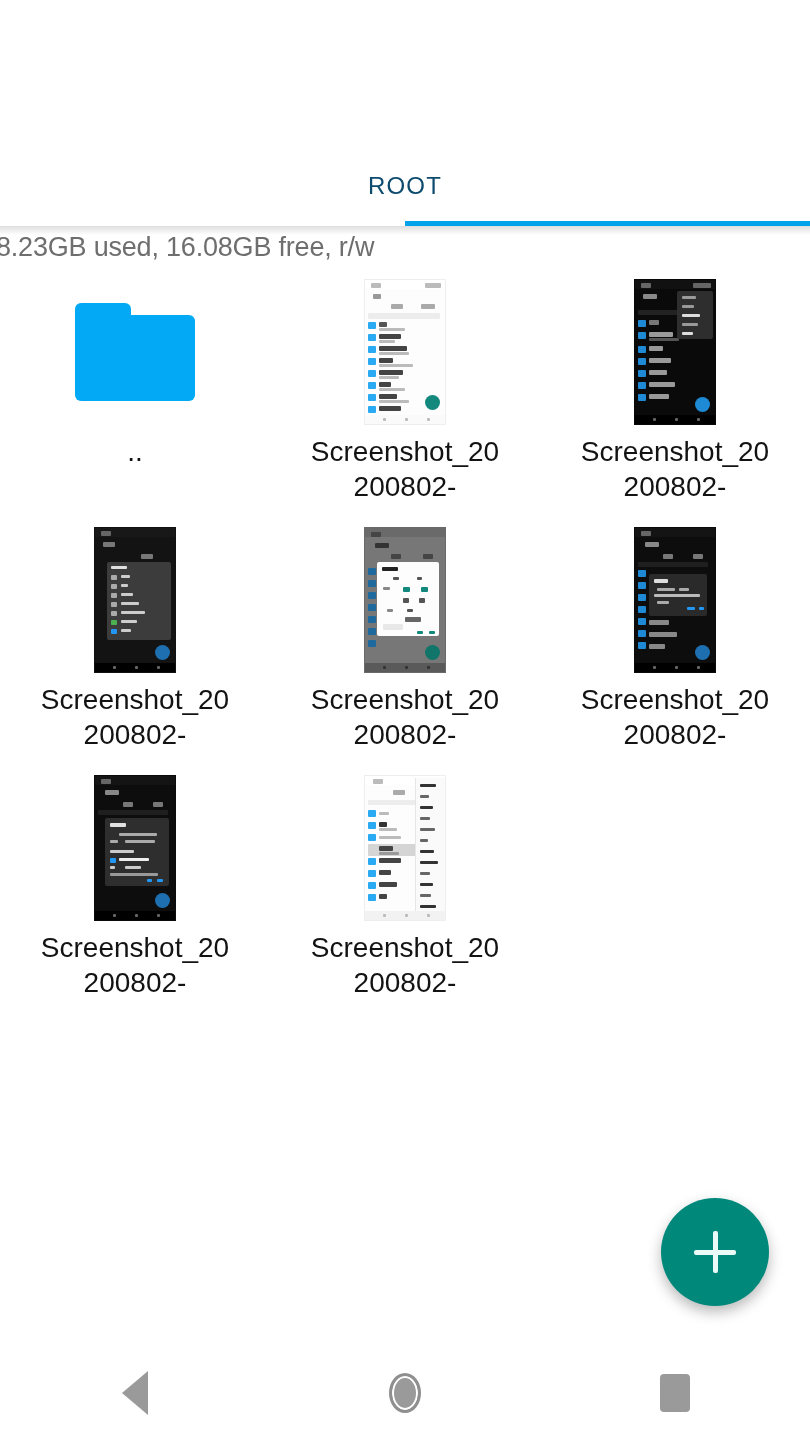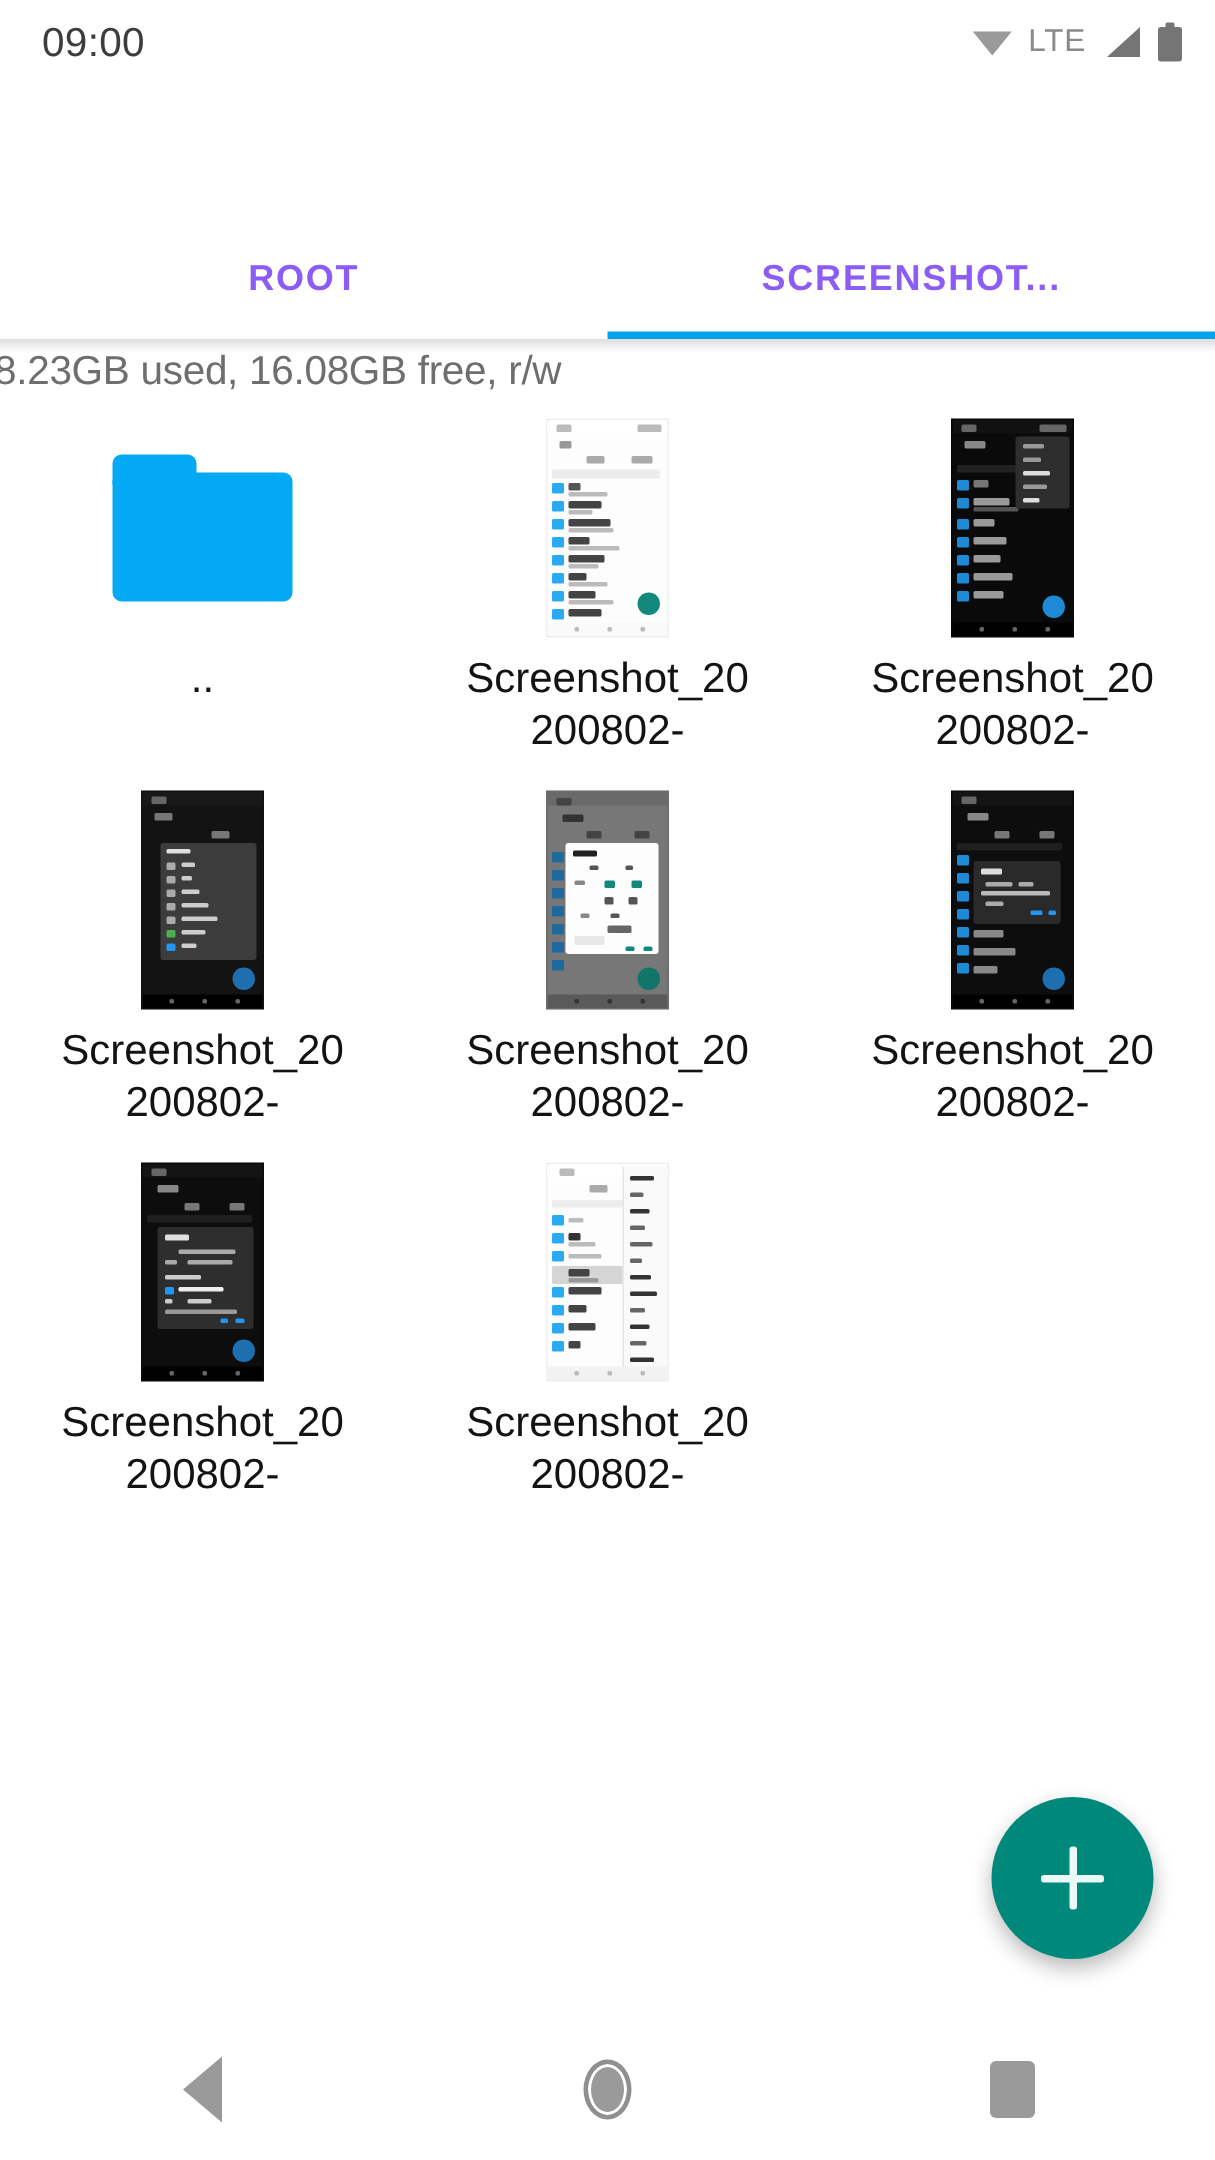--- a/index.html
+++ b/index.html
@@ -49,21 +49,21 @@
     align-items:center; justify-content:center; gap: 6px; cursor:pointer; flex:0 0 auto; }
   .overflow i { display:block; width: 8px; height: 8px; border-radius:50%; background:#1d1d1d; }
 
   
   .tabs {
     position: absolute; top: 150px; left: 0; width: 810px; height: 76px;
     display: flex;
   }
   .tab {
     flex: 1 1 50%; display:flex; align-items:center; justify-content:center;
-    font-size: 24px; font-weight: 700; letter-spacing: 1.2px; color:#8b5cf6;
+    font-size: 24px; font-weight: 400; letter-spacing: 1.2px; color:#0c4a6e;
     cursor:pointer; position: relative; padding-bottom: 4px;
   }
   .tab-indicator {
     position:absolute; left: 405px; top: 221px; width: 405px; height: 5px;
     background: #03a3ec;
   }
   .tabs-shadow {
     position:absolute; top:226px; left:0; width:810px; height:9px;
     background: linear-gradient(to bottom, rgba(0,0,0,.13), rgba(0,0,0,0));
   }
@@ -150,41 +150,24 @@
     width: 32px; height: 40px; border-radius: 50%;
     background: #9a9a9a; border: 3px solid #8f8f8f; box-shadow: 0 0 0 2px #fff inset;
   }
   .nav-recent { width: 30px; height: 38px; background: #9a9a9a; border-radius: 4px; }
 </style>
 </head>
 <body>
 
 <div id="app">
 
-  <div class="statusbar">
-    <div class="status-time">09:00</div>
-    <div class="status-icons">
-      <svg class="ico-wifi" viewBox="0 0 27 20">
-        <path d="M0.5 3 L26.5 3 L13.5 19 Z" fill="#9a9a9a"></path>
-      </svg>
-      <span class="lte-text">LTE</span>
-      <svg class="ico-signal" viewBox="0 0 26 22">
-        <path d="M25 1 L25 21 L3 21 Z" fill="#757575"></path>
-      </svg>
-      <span class="ico-battery">
-        <span class="cap"></span>
-          <span class="body"></span>
-      </span>
-    </div>
-  </div>
 
 
   <div class="tabs">
     <div class="tab">ROOT</div>
-    <div class="tab">SCREENSHOT...</div>
   </div>
   <div class="tab-indicator"></div>
   <div class="tabs-shadow"></div>
 
   <div class="storage-info">8.23GB used, 16.08GB free, r/w</div>
 
   <div class="grid">
 
     <div class="cell">
       <div class="thumb-box">

